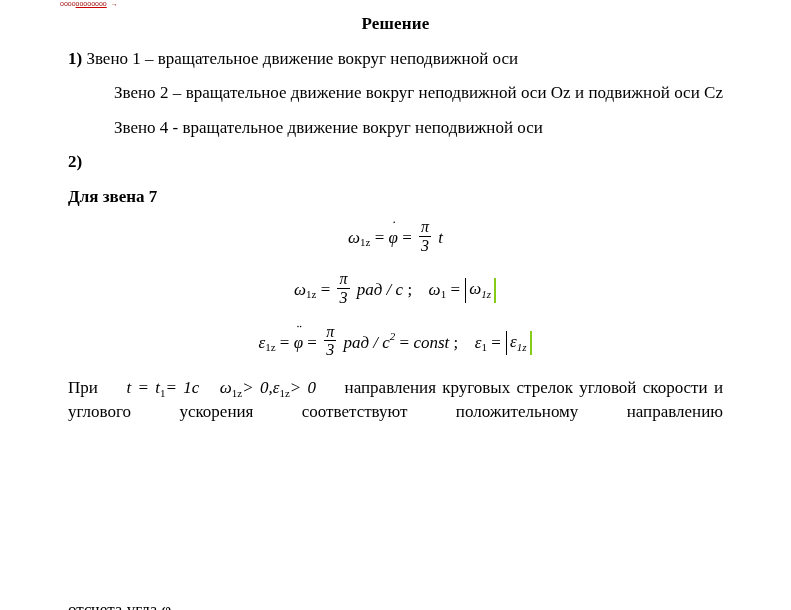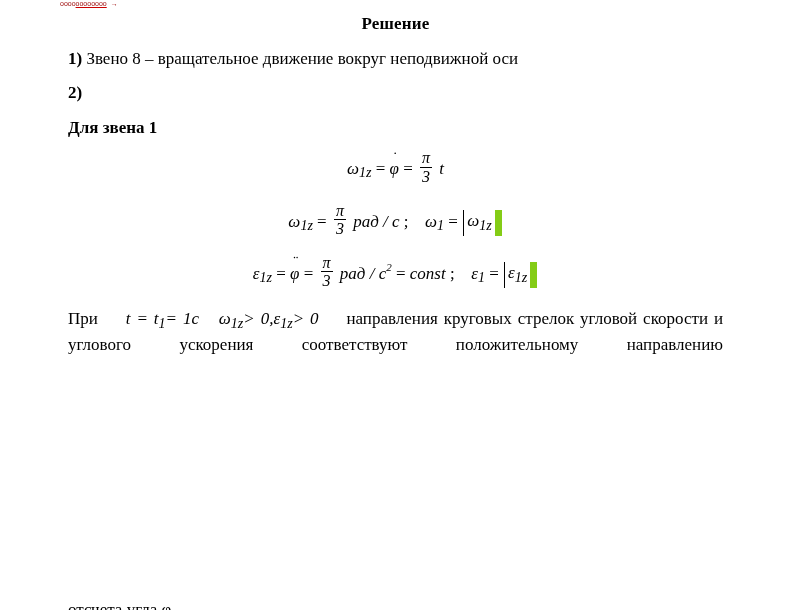--- a/index.html
+++ b/index.html
@@ -99,23 +99,22 @@
   }
   .frac .den {
     display: block;
     border-top: 1px solid #000;
     font-style: italic;
     font-size: 16px;
     line-height: 1.15;
     padding: 0 2px;
   }
   .sub {
-    font-size: 14px;
+    font-size: 11px;
     vertical-align: sub;
-    font-style: italic;
   }
   .sup {
     font-size: 11px;
     vertical-align: super;
     font-style: italic;
   }
   .dotted-omega {
     position: relative;
     display: inline-block;
     font-style: italic;
@@ -134,21 +133,21 @@
     position: absolute;
     left: 50%;
     top: -9px;
     transform: translateX(-50%);
     font-size: 15px;
     line-height: 1;
   }
   .absbar {
     display: inline-block;
     border-left: 1px solid #000;
-    border-right: 7px solid #84cc16;
+    border-right: 2px solid #84cc16;
     padding: 0 3px;
     margin: 0 1px;
     font-style: italic;
     line-height: 1.35;
   }
   .spacer-sm { display:inline-block; width: 8px; }
   .spacer-md { display:inline-block; width: 16px; }
   .clipline {
     position: absolute;
     left: 68px;
@@ -166,28 +165,30 @@
 <div class="page">
 
   <div class="topbar">
     <span>оооо</span><span class="tb-underline">оооооооо</span>&nbsp;&nbsp;<span>→</span>
   </div>
 
   <div class="content">
 
     <div class="title">Решение</div>
 
-    <p class="par noindent"><span class="bold">1)</span><span> Звено 8 – вращательное движение вокруг неподвижной оси</span></p>
-
-
-
+    <p class="par noindent"><span class="bold">1)</span><span> Звено 1 – вращательное движение вокруг неподвижной оси</span></p>
+
+    <p class="par just-full"><span>Звено 2 – вращательное движение вокруг неподвижной оси Oz и подвижной оси Cz</span></p>
+
+
+    <p class="par"><span>Звено 4 - вращательное движение вокруг неподвижной оси</span></p>
 
     <p class="par noindent bold">2)</p>
 
-    <p class="par noindent bold">Для звена 1</p>
+    <p class="par noindent bold">Для звена 7</p>
 
     <div class="formula">
       <span class="f-inline ital">ω</span><span class="sub">1z</span>
       <span class="f-inline">=</span>
       <span class="f-inline dotted-omega dot1">φ</span>
       <span class="f-inline">=</span>
       <span class="frac">
         <span class="num">π</span>
         <span class="den">3</span>
       </span>

